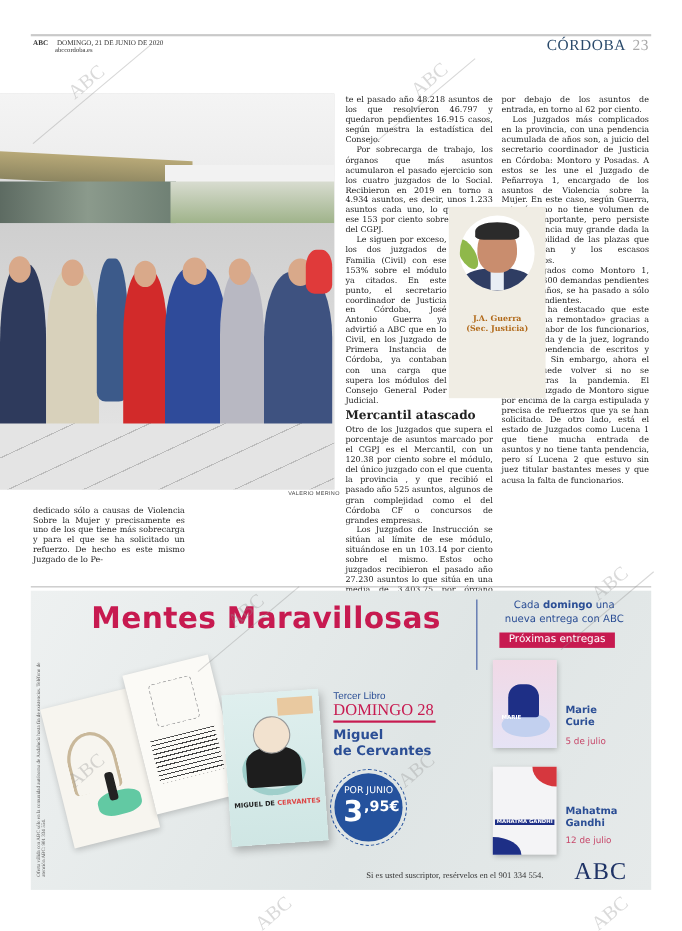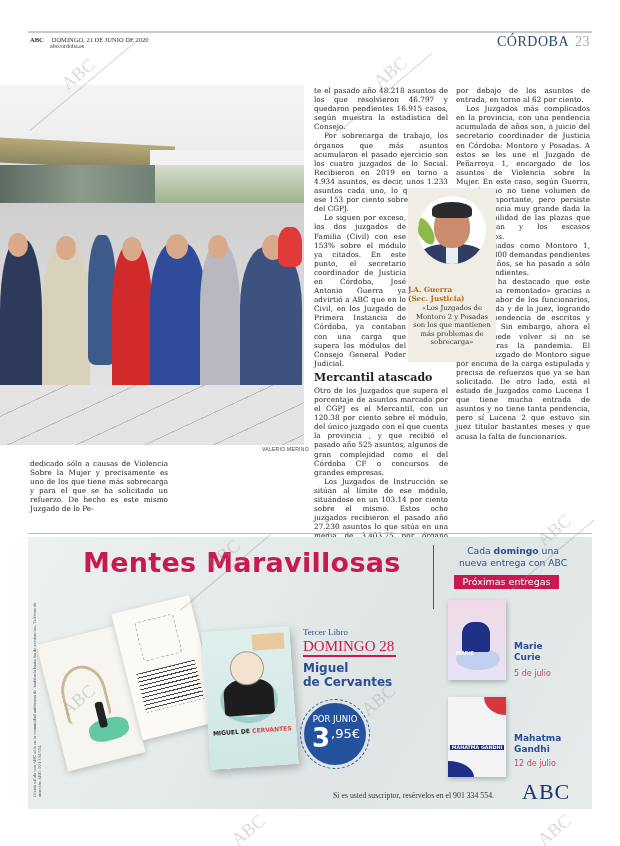--- a/index.html
+++ b/index.html
@@ -28,21 +28,21 @@
   .col p{text-indent:10px}
   .col p.ni{text-indent:0}
   .col h3{font-size:11px;line-height:14px;font-family:"DejaVu Serif",serif;font-weight:bold;margin:3px 0 1px;text-align:left}
   .quote-box{position:absolute;left:408px;top:188px;width:88px;height:174px;background:#f0ede4}
   .quote-circle{position:absolute;left:10px;top:8px;width:68px;height:68px;border-radius:50%;overflow:hidden;background:#fff}
   .qc-face{position:absolute;left:16px;top:10px;width:36px;height:42px;border-radius:48% 48% 44% 44%;background:#c98d6e}
   .qc-hair{position:absolute;left:14px;top:6px;width:40px;height:16px;border-radius:50% 50% 20% 20%;background:#2b2b2b}
   .qc-suit{position:absolute;left:2px;top:48px;width:64px;height:30px;border-radius:40% 40% 0 0;background:#2f3d63}
   .qc-shirt{position:absolute;left:28px;top:48px;width:12px;height:20px;background:#e8eef5}
   .qc-leaf{position:absolute;left:0;top:20px;width:14px;height:30px;border-radius:50%;background:#8fb84a;transform:rotate(-30deg)}
-  .quote-name{position:absolute;left:0;top:98px;width:88px;font-size:7.2px;line-height:8.5px;font-weight:bold;color:#b26a1a}
+  .quote-name{position:absolute;left:0;top:98px;width:88px;text-align:center;font-size:7.2px;line-height:8.5px;font-weight:bold;color:#b26a1a}
   .quote-text{position:absolute;left:2px;top:116px;width:84px;text-align:center;font-size:6.8px;line-height:8.5px;color:#333}
   .ad-rule{position:absolute;left:28px;top:533px;width:564px;height:1px;background:#bbb}
   .ad{position:absolute;left:28px;top:537px;width:564px;height:272px;background:linear-gradient(120deg,#eef1f1,#dfe5e5 60%,#e6eaea);overflow:hidden}
   .ad-title{position:absolute;left:55px;top:10px;font-family:"DejaVu Sans",sans-serif;font-weight:bold;font-size:27px;color:#c71a50;letter-spacing:.3px}
   .ad-vline{position:absolute;left:405px;top:8px;width:1px;height:64px;background:#3b58a0}
   .ad-legal{position:absolute;left:4px;top:50px;width:10px;height:210px;writing-mode:vertical-rl;transform:rotate(180deg);font-size:4.6px;line-height:5px;color:#555;font-family:"Liberation Serif",serif}
   .book-open{position:absolute;left:22px;top:75px;width:160px;height:155px;transform:rotate(-14deg)}
   .book-open .lp{position:absolute;left:0;top:12px;width:80px;height:130px;background:#f7f5ef;box-shadow:0 2px 6px rgba(0,0,0,.2)}
   .book-open .rp{position:absolute;left:80px;top:0;width:80px;height:130px;background:#fbfaf6;box-shadow:0 2px 6px rgba(0,0,0,.2)}
   .book-open .tree{position:absolute;left:12px;top:30px;width:45px;height:55px;border-radius:50% 50% 10% 10%;border:3px solid #c9b89a;border-bottom:none}
@@ -50,27 +50,27 @@
   .book-open .rider{position:absolute;left:42px;top:70px;width:8px;height:26px;background:#222;border-radius:3px}
   .book-open .txt{position:absolute;left:90px;top:64px;width:60px;height:40px;background:repeating-linear-gradient(#444 0 1px,transparent 1px 4px)}
   .book-open .pic{position:absolute;left:100px;top:14px;width:40px;height:40px;border:1px dashed #aaa;border-radius:4px}
   .book-cerv{position:absolute;left:178px;top:92px;width:88px;height:138px;background:linear-gradient(#dfefee,#cfe6e4);transform:rotate(-4deg);box-shadow:2px 4px 8px rgba(0,0,0,.25)}
   .book-cerv .tag{position:absolute;right:6px;top:6px;width:32px;height:16px;background:#e9c9a0}
   .book-cerv .head{position:absolute;left:26px;top:22px;width:34px;height:34px;border-radius:50%;background:#f2e2cf;border:1px solid #999}
   .book-cerv .body{position:absolute;left:18px;top:50px;width:50px;height:36px;border-radius:40% 40% 10% 10%;background:#1d1d1d}
   .book-cerv .ring{position:absolute;left:14px;top:48px;width:58px;height:46px;border-radius:50%;border:6px solid #9fcfcb;border-top-color:transparent}
   .book-cerv .ttl{position:absolute;left:4px;top:98px;width:80px;text-align:center;font-family:"DejaVu Sans",sans-serif;font-size:6px;font-weight:bold;color:#222}
   .book-cerv .ttl .r{color:#d44}
-  .ad-tercer{position:absolute;left:275px;top:90px;font-family:Liberation Serif, serif;font-size:9px;color:#2b4e95}
+  .ad-tercer{position:absolute;left:275px;top:90px;font-family:Liberation Sans, sans-serif;font-size:9px;color:#2b4e95}
   .ad-domingo{position:absolute;left:275px;top:101px;font-family:Liberation Serif, serif;font-size:15px;color:#c71a50;border-bottom:2px solid #c71a50;line-height:17px;padding-right:2px}
   .ad-miguel{position:absolute;left:275px;top:124px;font-family:"DejaVu Sans",sans-serif;font-size:12px;line-height:14px;color:#2b4e95;font-weight:bold}
   .price{position:absolute;left:276px;top:166px;width:62px;height:62px;border-radius:50%;background:#25529d;outline:1px dashed #25529d;outline-offset:3px;color:#fff;text-align:center;font-family:"DejaVu Sans",sans-serif}
   .price .por{position:absolute;left:0;top:11px;width:100%;font-size:8.5px}
   .price .big{position:absolute;left:8px;top:21px;font-size:26px;line-height:28px;font-weight:bold}
-  .price .sm{position:absolute;left:27px;top:23px;font-size:13px;font-weight:normal}
+  .price .sm{position:absolute;left:27px;top:23px;font-size:13px;font-weight:bold}
   .ad-right{position:absolute;left:410px;top:8px;width:150px;text-align:center;font-family:"DejaVu Sans",sans-serif;color:#2b4e95;font-size:9.2px;line-height:12px}
   .ad-right b{font-weight:bold}
   .prox{position:absolute;left:426px;top:38px;width:105px;height:14px;background:#c71a50;color:#fff;font-family:"DejaVu Sans",sans-serif;font-size:9.5px;line-height:14px;text-align:center}
   .next-book{position:absolute;width:58px;height:80px;box-shadow:1px 2px 5px rgba(0,0,0,.25)}
   .nb1{left:420px;top:63px;background:linear-gradient(#f1d9e6,#e6e3f5)}
   .nb1 .fig{position:absolute;left:14px;top:22px;width:28px;height:30px;border-radius:40% 40% 10% 10%;background:#1e2f86}
   .nb1 .circ{position:absolute;left:8px;top:48px;width:44px;height:22px;border-radius:50%;background:#c2d0ef}
   .nb1 .lbl{position:absolute;left:8px;top:50px;font-size:5px;font-weight:bold;color:#fff;font-family:"DejaVu Sans",sans-serif}
   .nb2{left:420px;top:160px;background:#f4f4f6}
   .nb2 .c1{position:absolute;right:0;top:0;width:22px;height:18px;border-radius:0 0 0 100%;background:#d6373e}
@@ -150,21 +150,20 @@
     <div class="qc-leaf"></div>
     <div class="qc-suit"></div>
     <div class="qc-shirt"></div>
     <div class="qc-face"></div>
     <div class="qc-hair"></div>
   </div>
   <div class="quote-name">
     <div>J.A. Guerra</div>
     <div>(Sec. Justicia)</div>
   </div>
-  <div class="quote-text">«Los Juzgados de Montoro 2 y Posadas son los que mantienen más problemas de sobrecarga»</div>
 </div>
 
 <div class="ad-rule"></div>
 
 <div class="ad">
   <div class="ad-title">Mentes Maravillosas</div>
   <div class="ad-vline"></div>
   <div class="ad-legal">Oferta válida con ABC sólo en la comunidad autónoma de Andalucía hasta fin de existencias. Teléfono de atención ABC: 901 334 554.</div>
 
   <div class="book-open">

